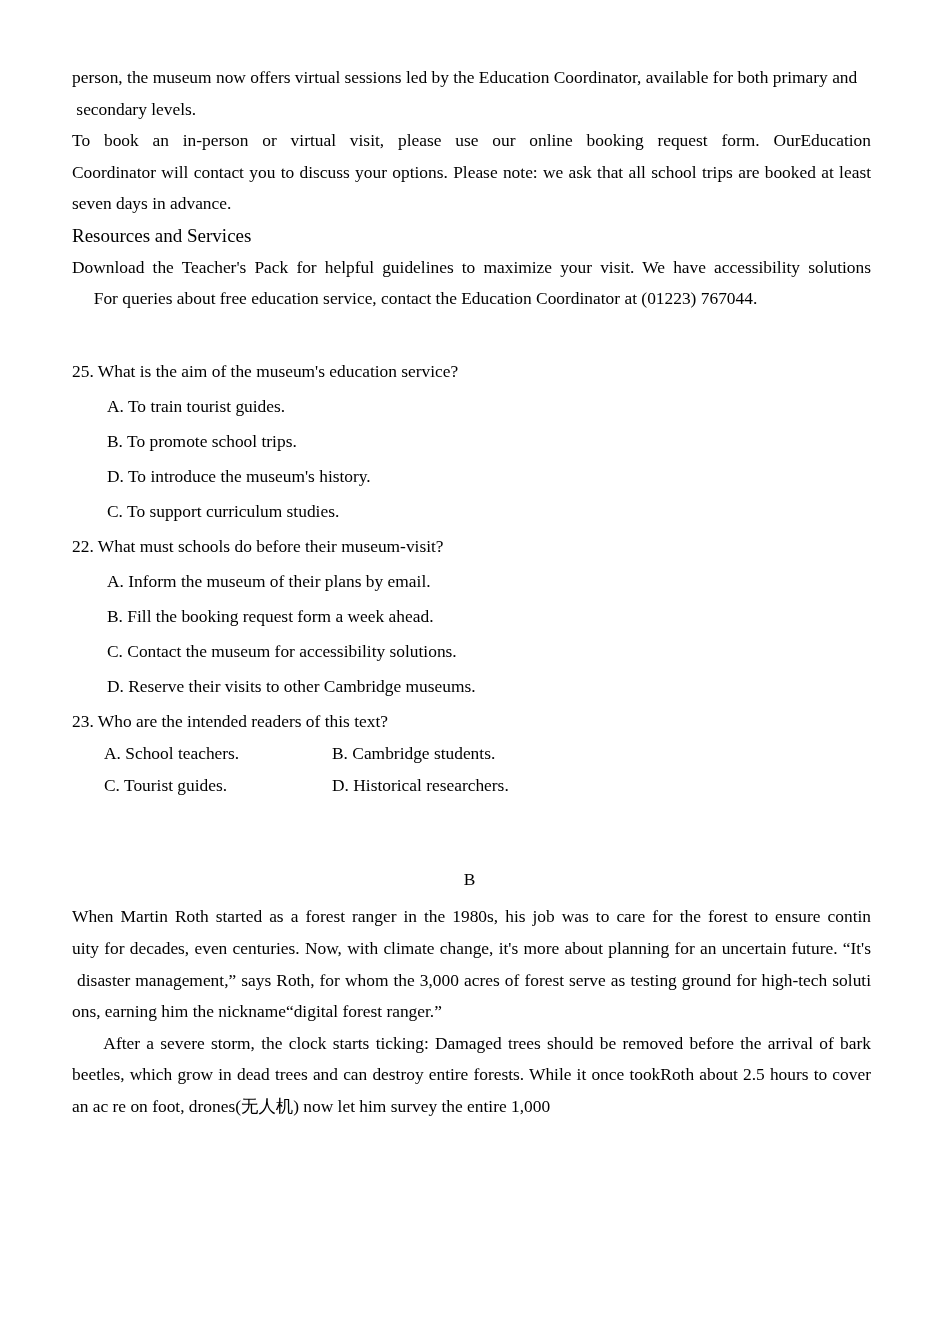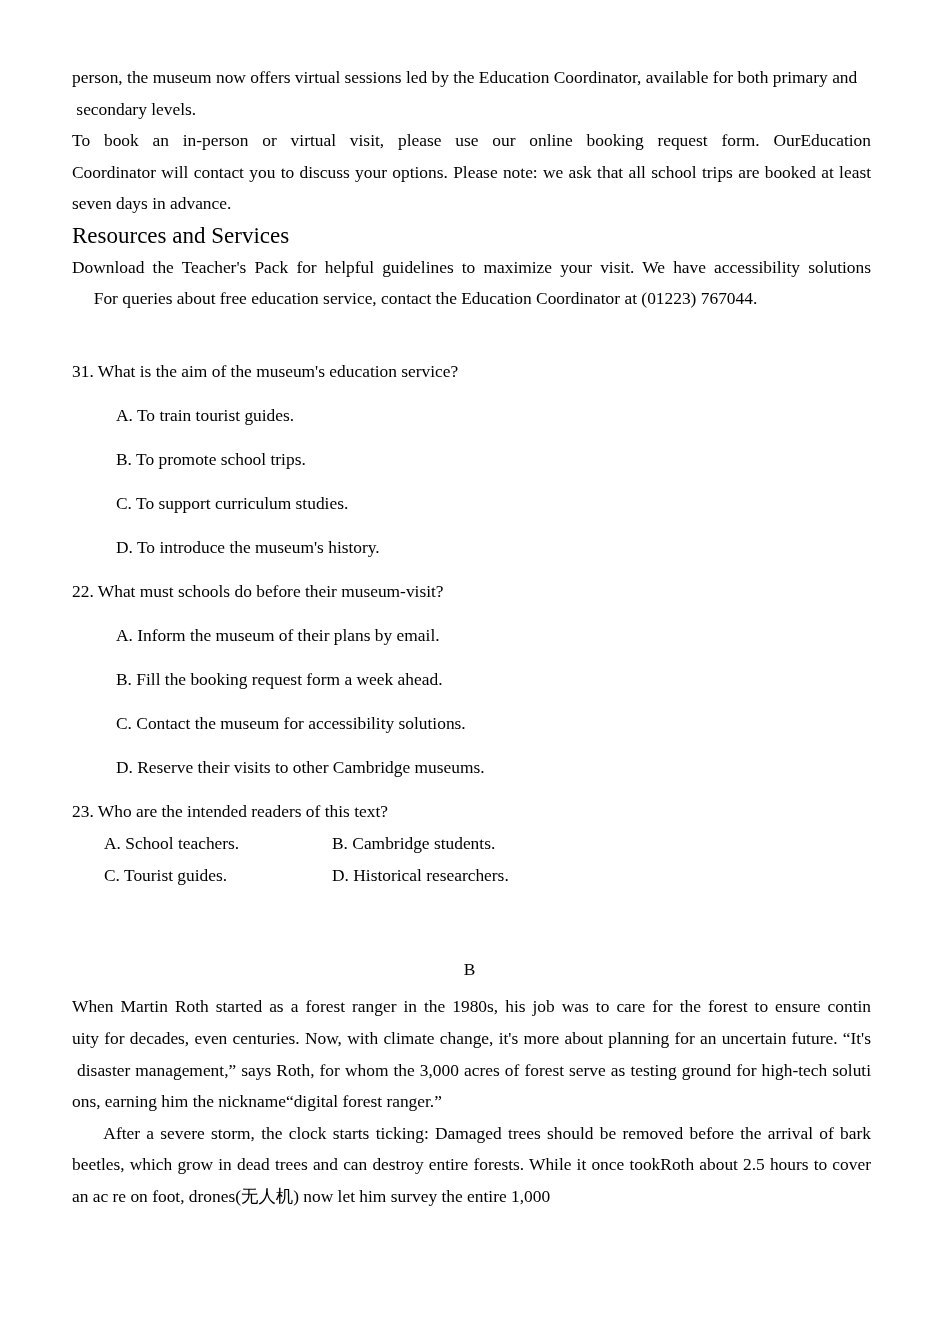--- a/index.html
+++ b/index.html
@@ -42,41 +42,41 @@
   .para.last-line-left {
     text-align-last: left;
   }
   .para.force-justify {
     text-align-last: justify;
   }
   .indent-line {
     padding-left: 0;
   }
   .heading-line {
-    font-size: 23px;
+    font-size: 19px;
     line-height: 31.6px;
     margin: 0;
   }
   .center-letter {
     font-size: 17.4px;
     line-height: 31.6px;
     text-align: center;
     margin: 0;
     width: 795px;
   }
   
   .question {
     font-size: 17.4px;
     line-height: 32px;
     margin: 0;
   }
   .option {
     font-size: 17.4px;
     line-height: 32px;
-    margin: 12px;
+    margin: 3px;
     padding-left: 32px;
   }
   .option-row {
     display: flex;
     font-size: 17.4px;
     line-height: 32px;
     padding-left: 32px;
   }
   .option-row .col-a { width: 228px; flex: 0 0 228px; }
   .option-row .col-b { flex: 1 1 auto; }
@@ -116,25 +116,25 @@
 
     <div class="heading-line">Resources and Services</div>
 
     <div class="para force-justify">Download the Teacher's Pack for helpful guidelines to maximize your visit. We have accessibility solutions</div>
 
     <div class="para last-line-left indent-line">&nbsp;&nbsp;&nbsp;&nbsp;&nbsp;<span>For queries about free education service, contact the Education Coordinator at (01223) 767044.</span></div>
 
     <div class="spacer-q"></div>
 
     <div class="qblock">
-      <div class="question">31. What is the aim of the museum's education service?</div>
+      <div class="question">25. What is the aim of the museum's education service?</div>
       <div class="option">A. To train tourist guides.</div>
       <div class="option">B. To promote school trips.</div>
+      <div class="option">D. To introduce the museum's history.</div>
       <div class="option">C. To support curriculum studies.</div>
-      <div class="option">D. To introduce the museum's history.</div>
     </div>
 
     <div class="qblock">
       <div class="question">22. What must schools do before their museum-visit?</div>
       <div class="option">A. Inform the museum of their plans by email.</div>
       <div class="option">B. Fill the booking request form a week ahead.</div>
       <div class="option">C. Contact the museum for accessibility solutions.</div>
       <div class="option">D. Reserve their visits to other Cambridge museums.</div>
     </div>
 

